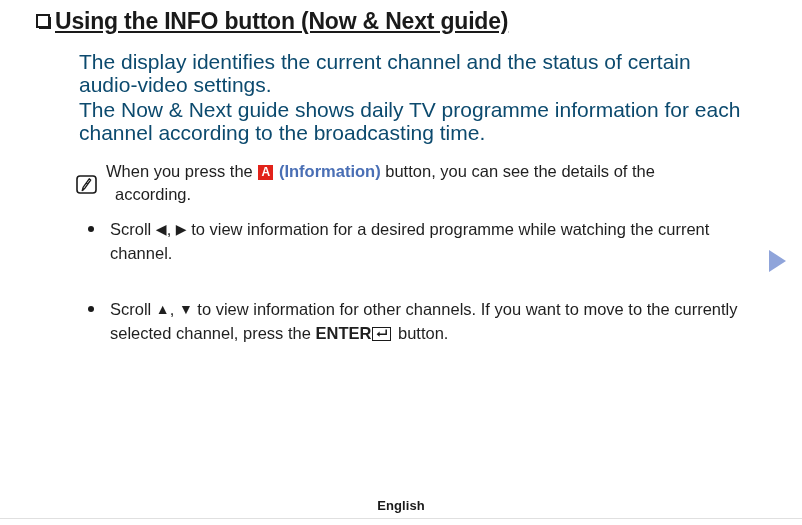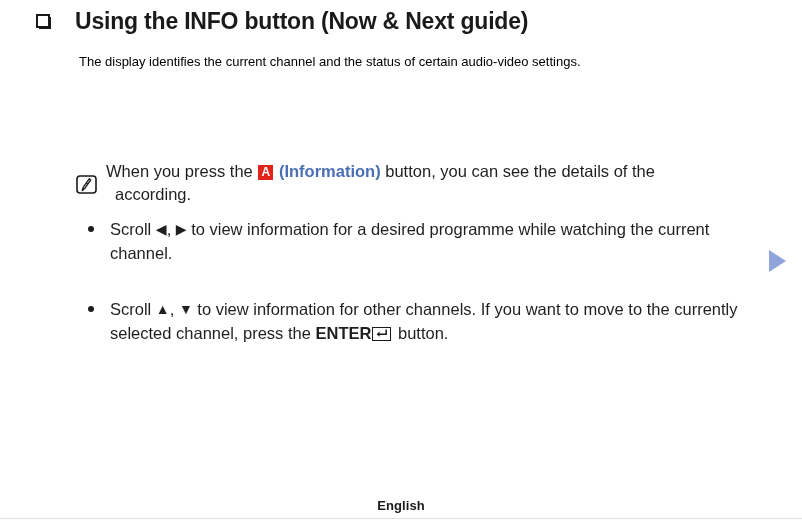--- a/index.html
+++ b/index.html
@@ -23,21 +23,22 @@
     box-sizing: border-box;
   }
 
   
   .title-row {
     position: absolute;
     left: 36px;
     top: 8px;
     display: flex;
     align-items: center;
-    gap: 24px;
+    gap: 4px;
+    text-decoration: underline;
   }
   .sq-icon {
     position: relative;
     width: 15px;
     height: 15px;
     flex: 0 0 auto;
     display: inline-block;
   }
   .sq-icon .shadow {
     position: absolute;
@@ -66,23 +67,23 @@
   }
 
   
   .body-block {
     position: absolute;
     left: 79px;
     top: 50px;
     width: 672px;
   }
   .para {
-    font-size: 13px;
+    font-size: 21px;
     line-height: 23px;
-    color: #000000;
+    color: #0c4a6e;
     margin: 0 0 0 0;
   }
   .para + .para {
     margin-top: 2px;
   }
 
   
   .note-row {
     position: absolute;
     left: 76px;
@@ -224,20 +225,21 @@
   <div class="title-row">
     <span class="sq-icon">
       <span class="shadow"></span>
       <span class="box"></span>
     </span>
     <span class="page-title">Using the INFO button (Now &amp; Next guide)</span>
   </div>
 
   <div class="body-block">
     <p class="para">The display identifies the current channel and the status of certain audio-video settings.</p>
+    <p class="para">The Now &amp; Next guide shows daily TV programme information for each channel according to the broadcasting time.</p>
   </div>
 
   <div class="note-row">
     <span class="note-icon">
       <svg width="21" height="19" viewBox="0 0 21 19" xmlns="http://www.w3.org/2000/svg">
         <rect x="1" y="1" width="19" height="17" rx="3" ry="3" fill="#ffffff" stroke="#1a1a1a" stroke-width="1.6"></rect>
         <path d="M13.2 3.8 L7.1 12.4 L6.2 15.6 L8.6 13.6 L14.7 5.0 Z" fill="none" stroke="#1a1a1a" stroke-width="1.3" stroke-linejoin="round"></path>
         <path d="M10.2 8.0 L11.9 9.3" stroke="#1a1a1a" stroke-width="1.1"></path>
         <path d="M6.2 15.6 L8.0 14.2" stroke="#1a1a1a" stroke-width="1.1"></path>
       </svg>

